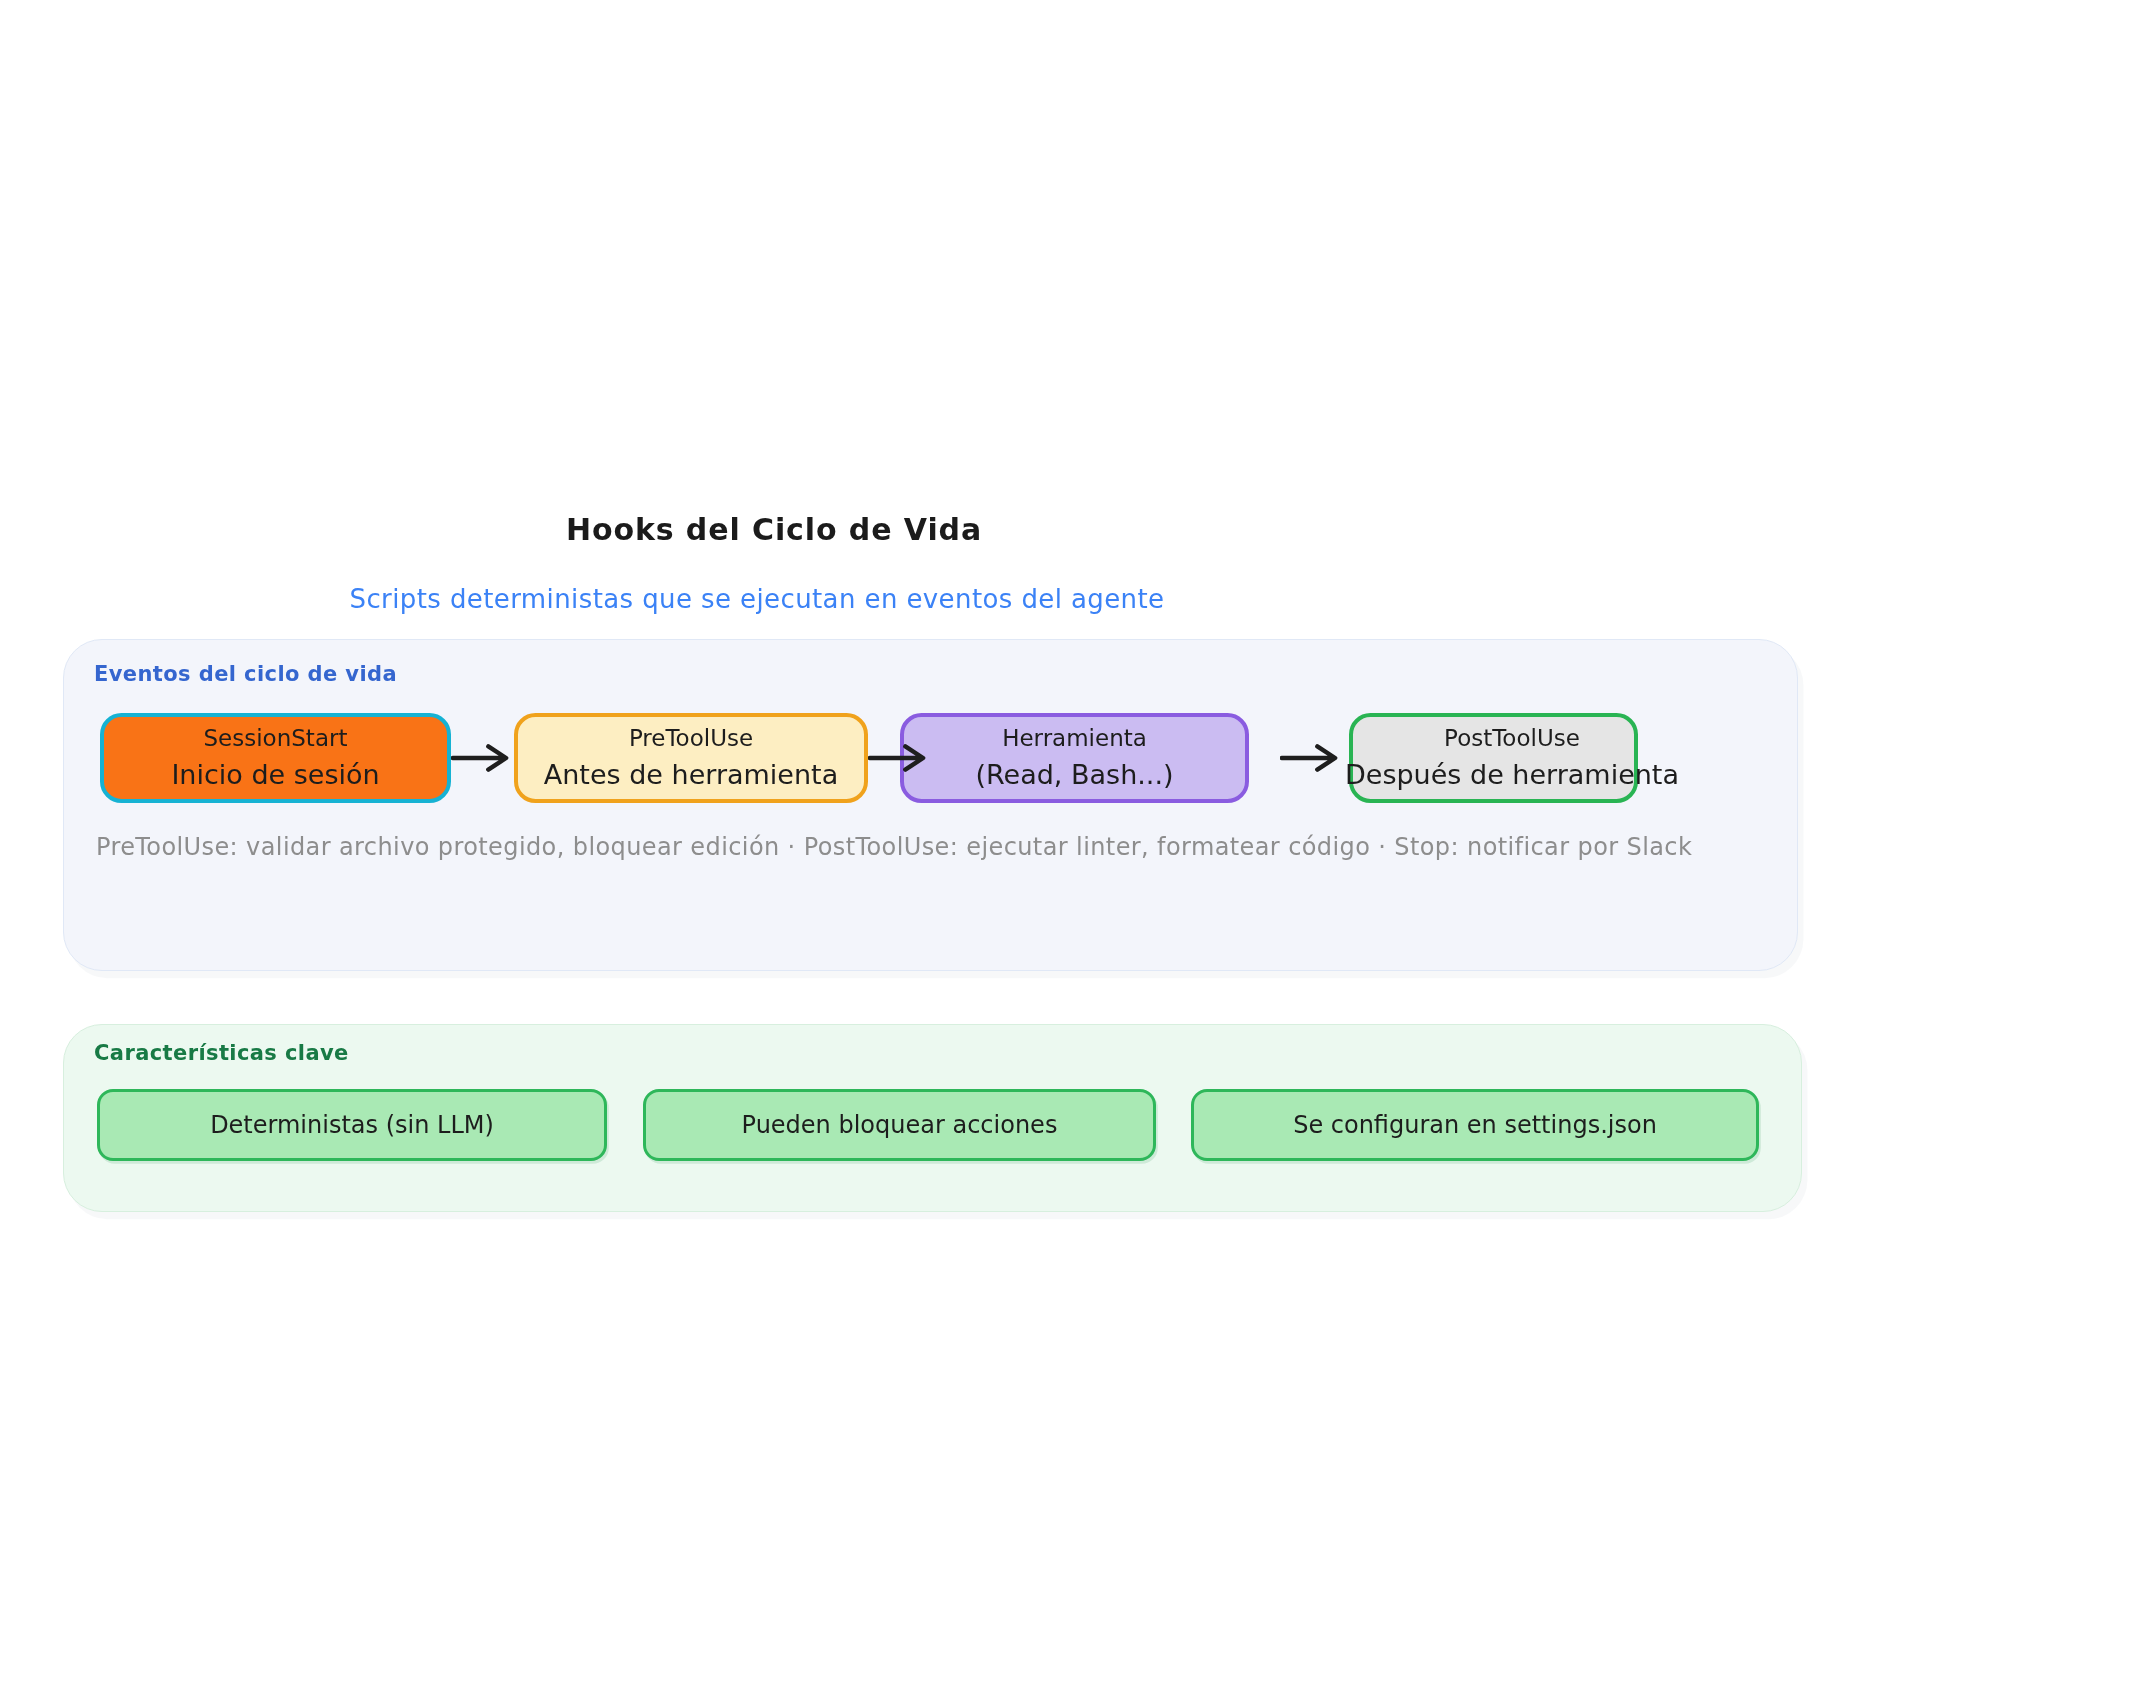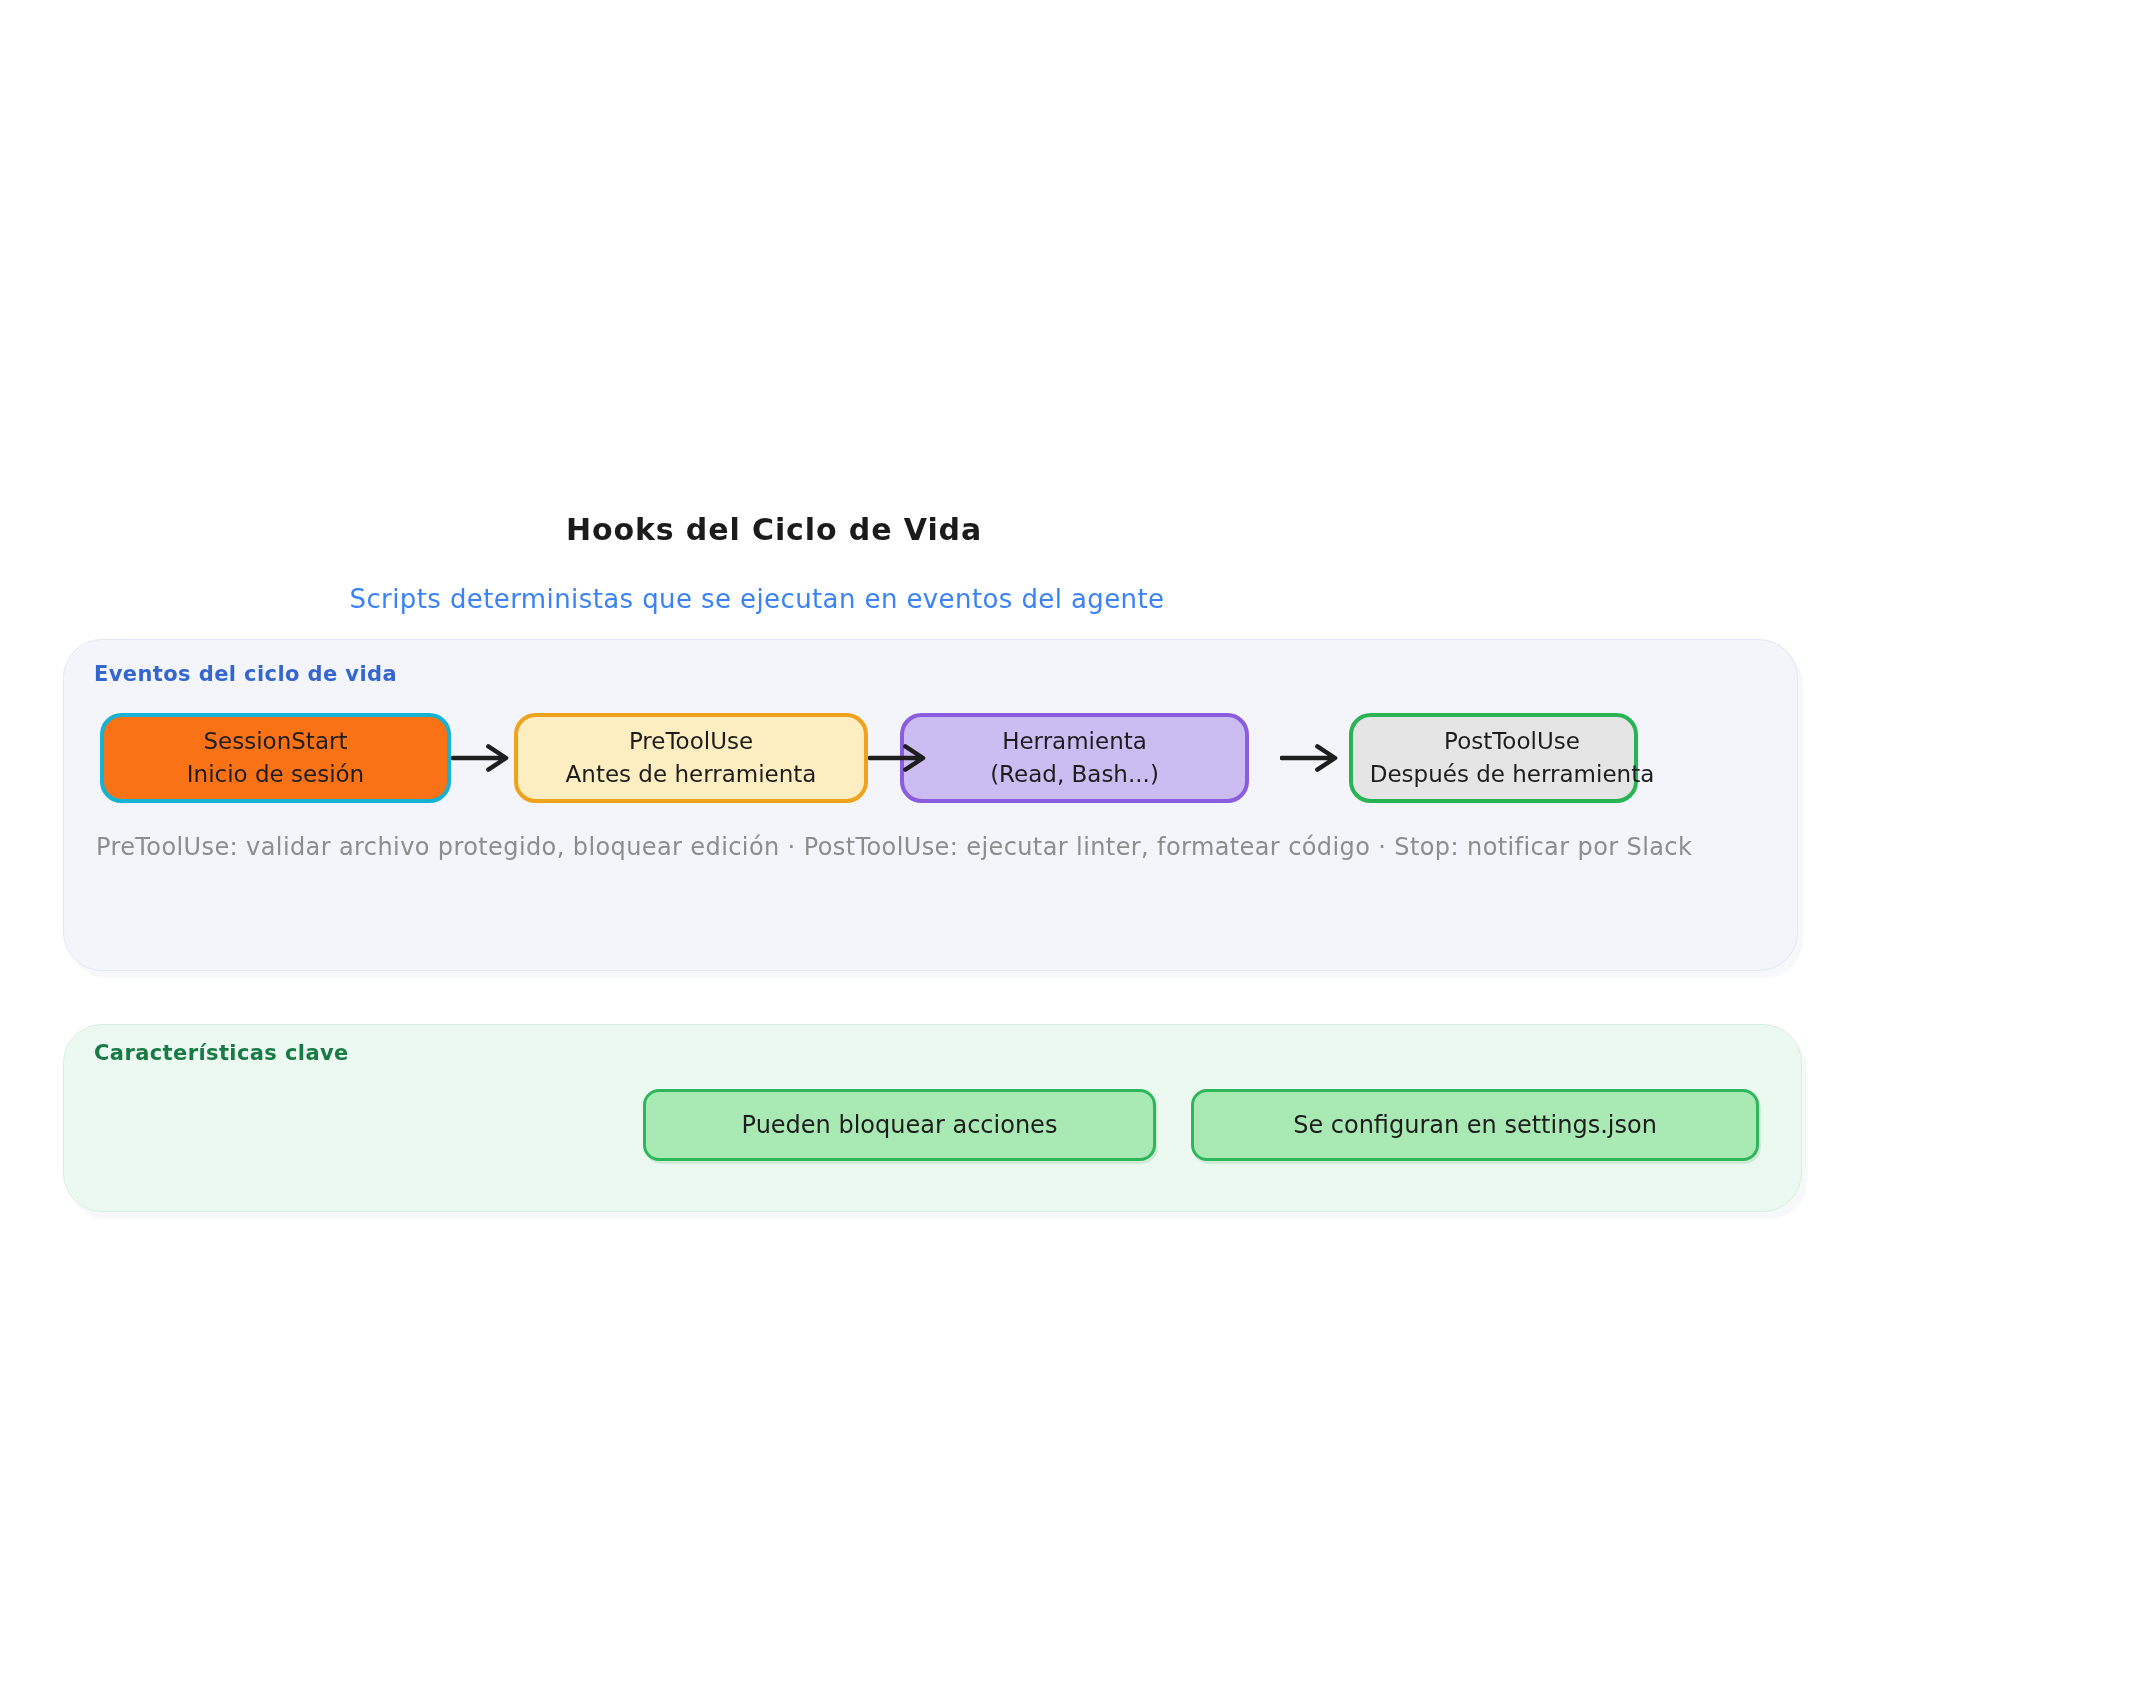--- a/index.html
+++ b/index.html
@@ -68,21 +68,21 @@
     border-width: 4.5px;
     box-sizing: border-box;
     display: flex;
     flex-direction: column;
     align-items: center;
     justify-content: center;
     text-align: center;
     line-height: 1.45;
   }
   .flow-box .box-title { font-size: 23px; font-weight: 500; color: #1d1d1d; white-space: nowrap; }
-  .flow-box .box-subtitle { font-size: 23px; color: #1d1d1d; white-space: nowrap; }
+  .flow-box .box-subtitle { font-size: 27px; color: #1d1d1d; white-space: nowrap; }
   .flow-arrow { position: absolute; top: 29px; width: 64px; height: 32px; }
   .flow-arrow svg { display: block; }
 
   .flow-caption {
     position: absolute;
     left: 32px; top: 193px;
     width: 1675px;
     font-size: 24px;
     letter-spacing: 0.4px;
     color: #8d8d8d;
@@ -153,20 +153,23 @@
       <path d="M2 18 H58 M42 5 L62 18 L42 31" fill="none" stroke="#1e1e1e" stroke-width="5" stroke-linecap="round" stroke-linejoin="round"></path>
     </svg>
   </div>
 </div>
     <div class="flow-caption">PreToolUse: validar archivo protegido, bloquear edición   ·   PostToolUse: ejecutar linter, formatear código   ·   Stop: notificar por Slack</div>
   </div>
 
   <div id="features-card" class="section-card">
     <div class="section-heading">Características clave</div>
     <div class="features-row">
+  <div class="feature-box" style="left: 33px; width: 510px; background: rgb(169, 233, 180); border: 3.6px solid rgb(46, 183, 90);">
+    <span class="feature-label">Deterministas (sin LLM)</span>
+  </div>
 
   <div class="feature-box" style="left: 579px; width: 513px; background: rgb(169, 233, 180); border: 3.6px solid rgb(46, 183, 90);">
     <span class="feature-label">Pueden bloquear acciones</span>
   </div>
 
   <div class="feature-box" style="left: 1127px; width: 568px; background: rgb(169, 233, 180); border: 3.6px solid rgb(46, 183, 90);">
     <span class="feature-label">Se configuran en settings.json</span>
   </div>
 </div>
   </div>

